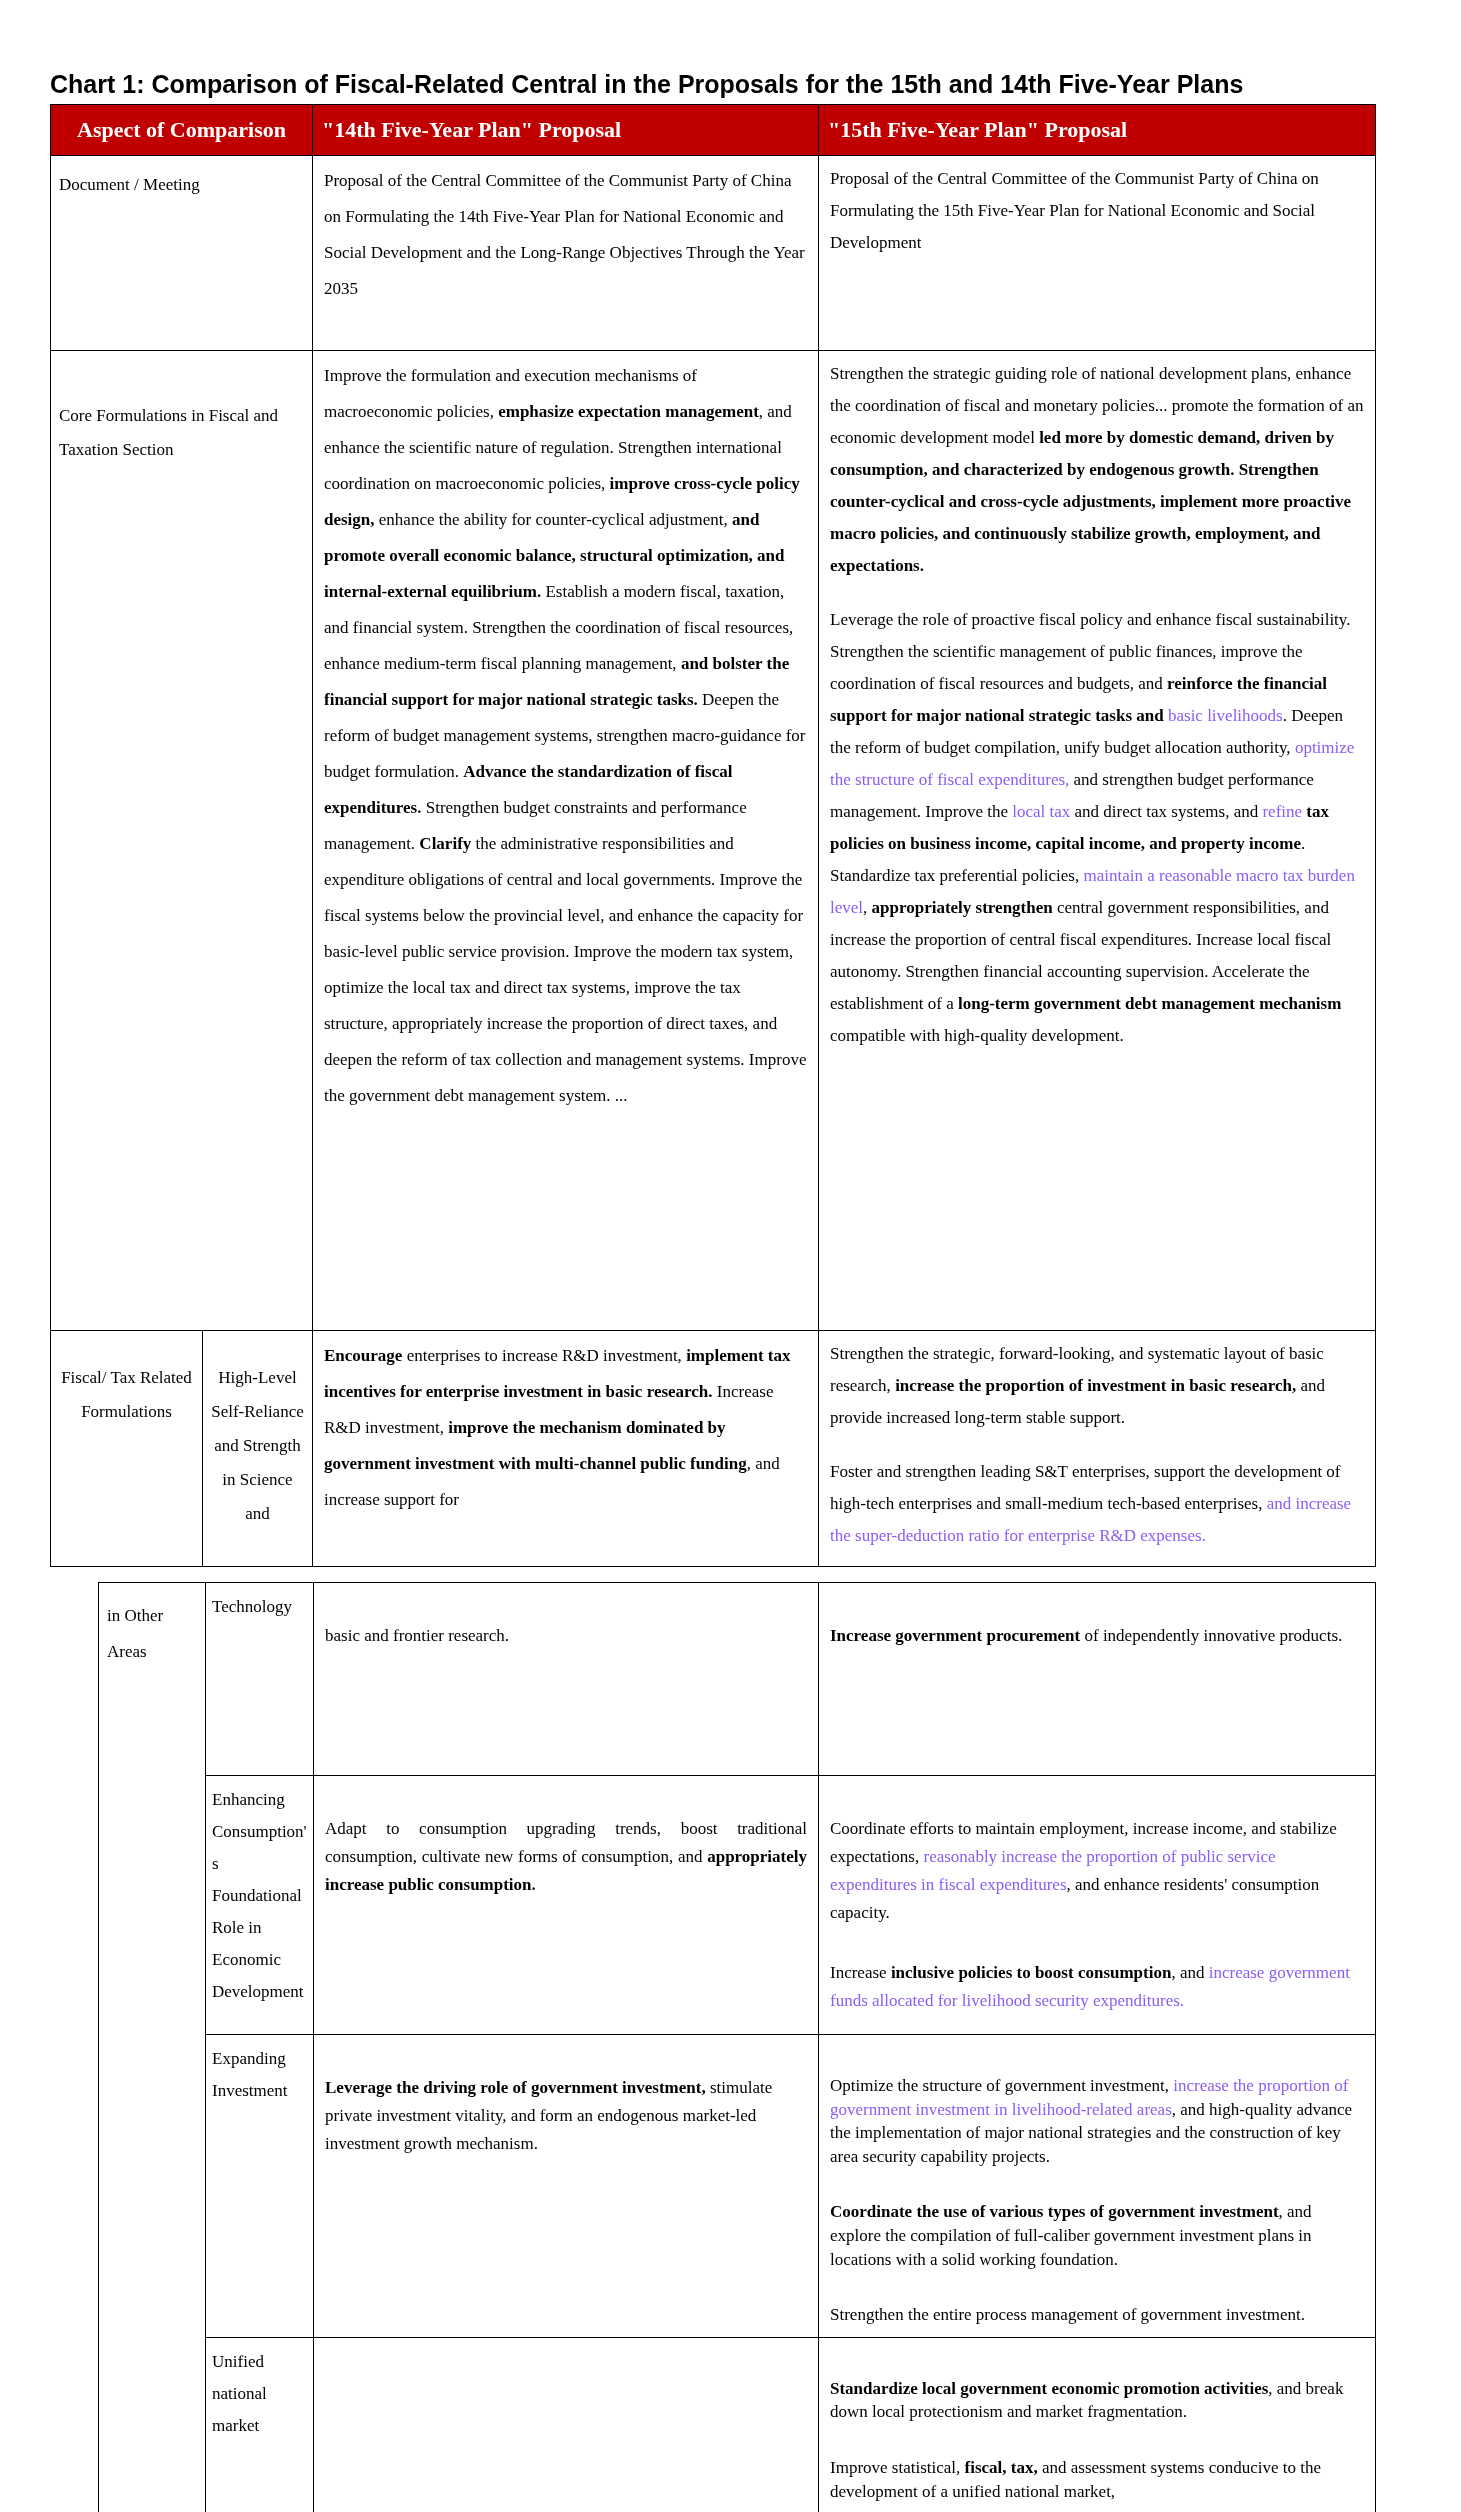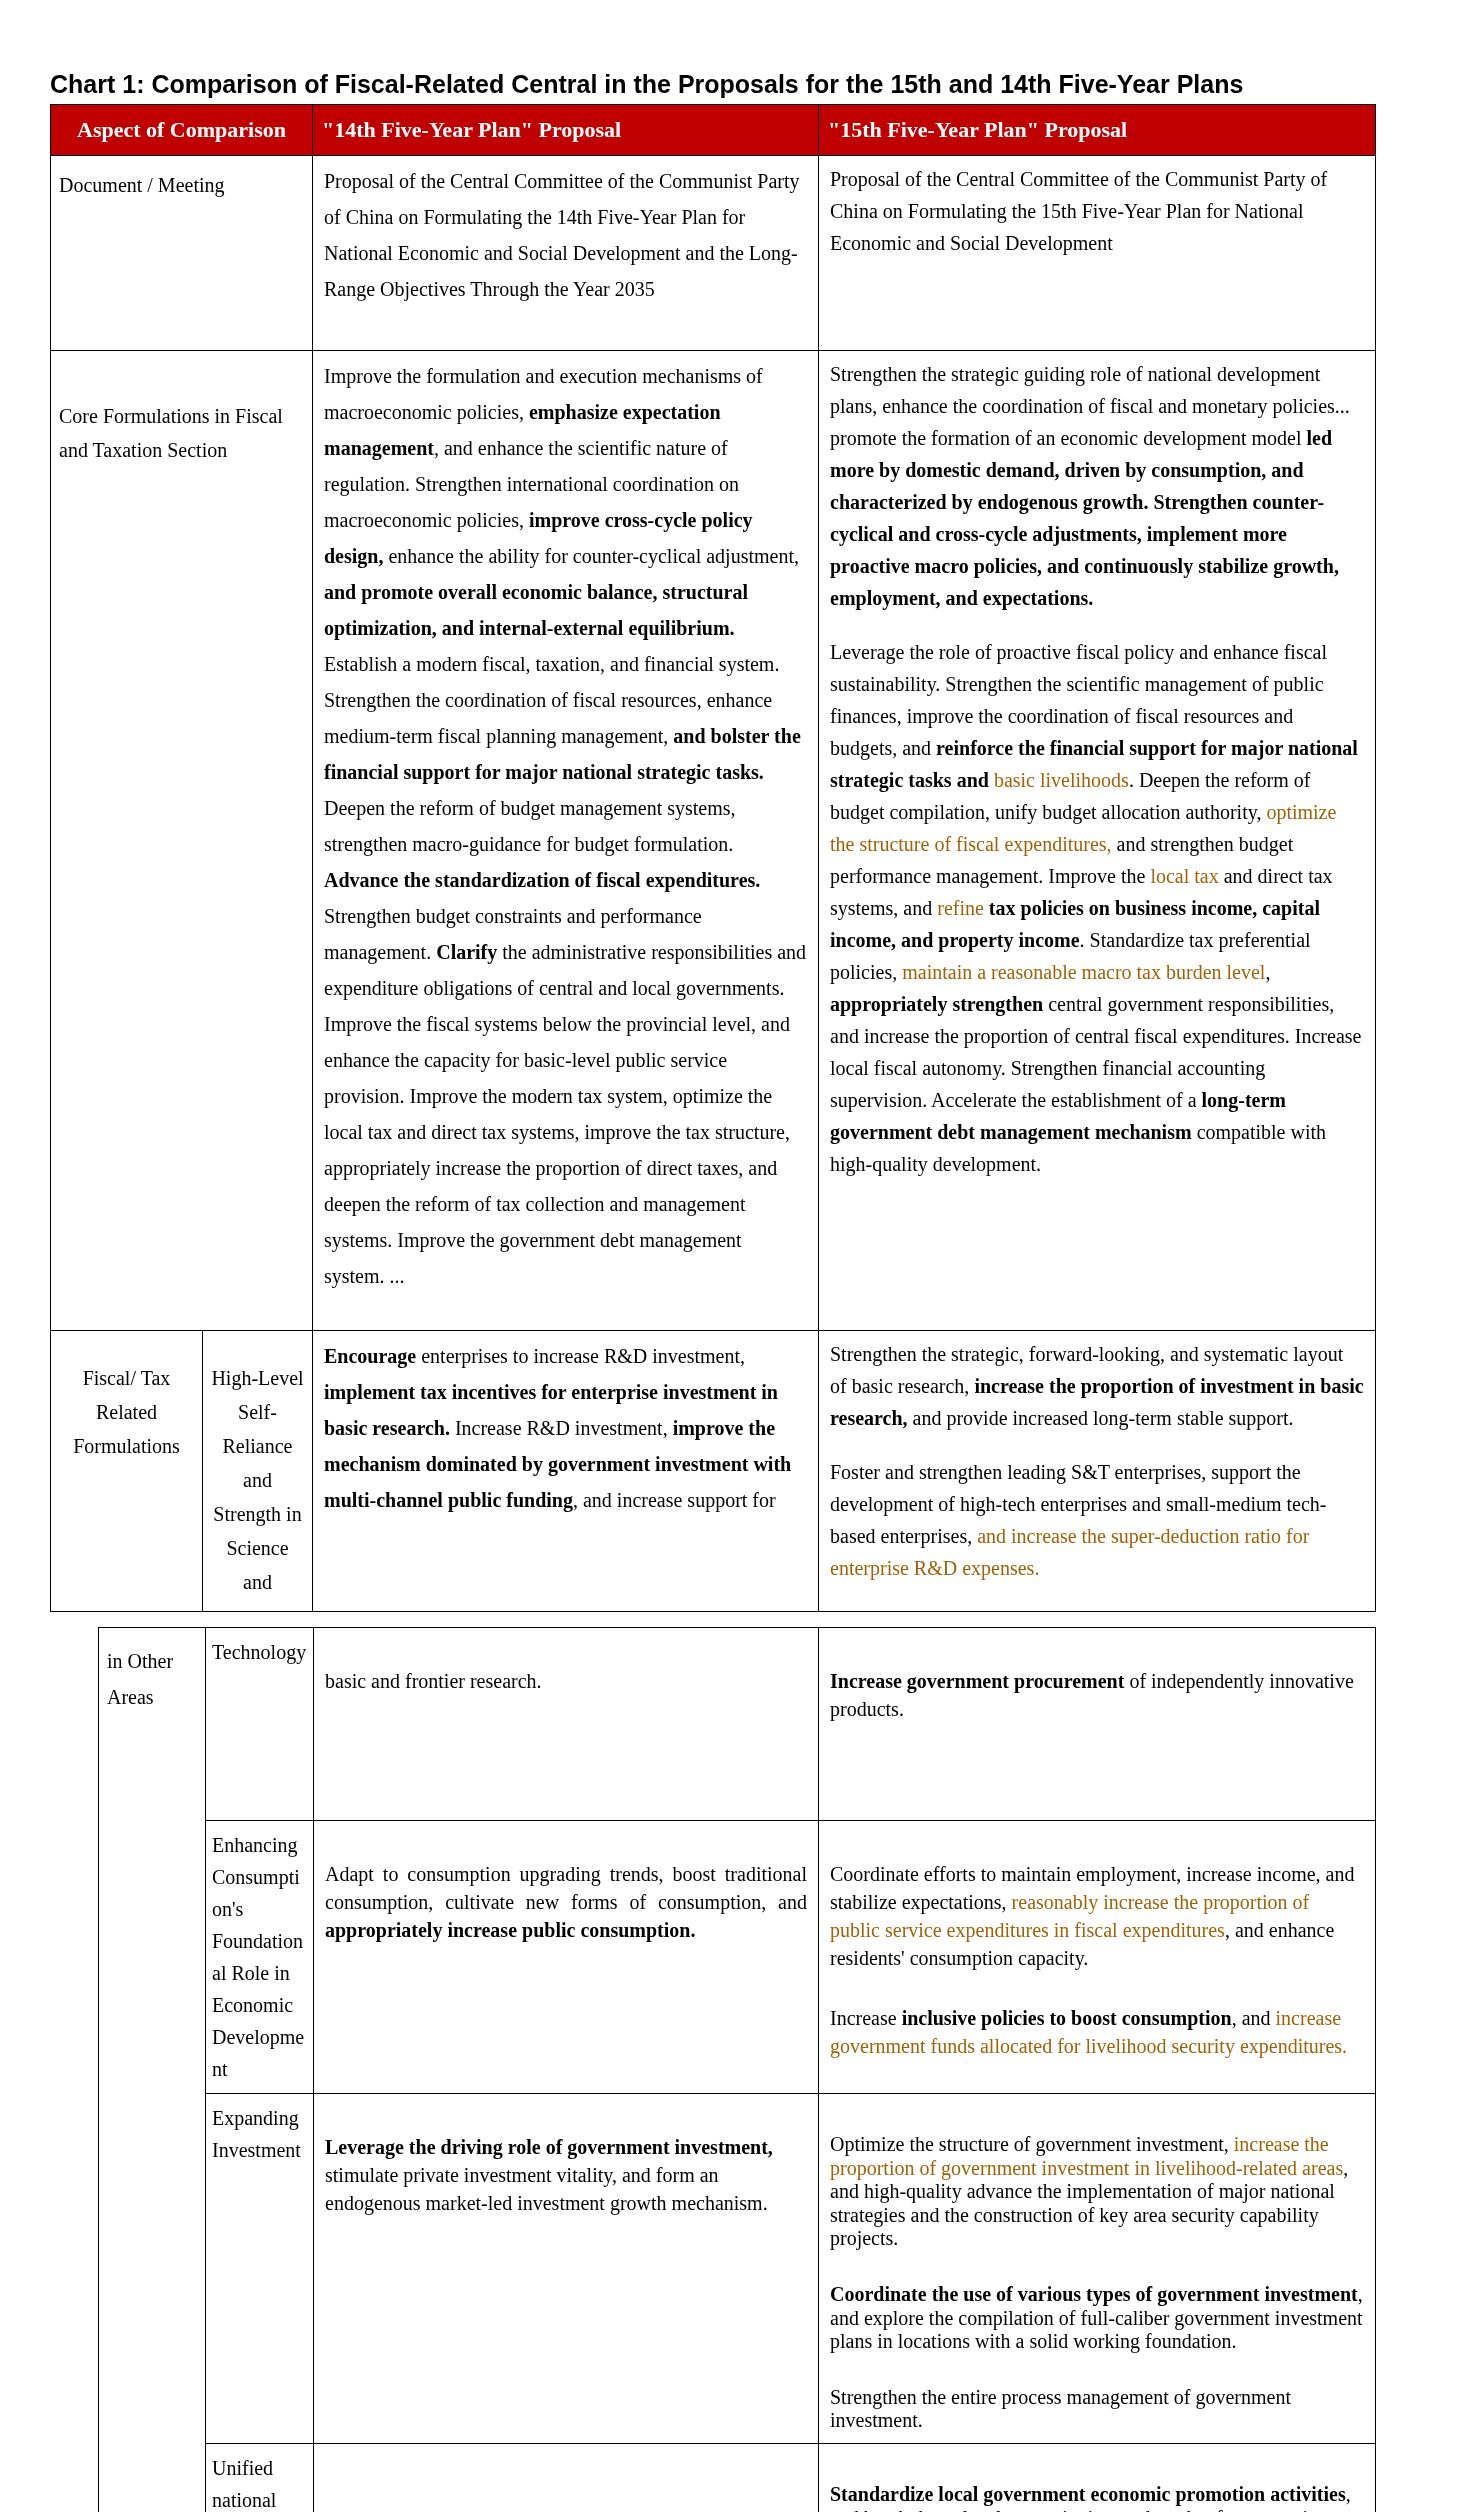--- a/index.html
+++ b/index.html
@@ -15,25 +15,25 @@
   table{border-collapse:collapse;table-layout:fixed;}
   td,th{border:1.5px solid #000;vertical-align:top;box-sizing:border-box;
         overflow-wrap:break-word;word-wrap:break-word;}
 
   
   th.hdr{background:#c00000;color:#ffffff;font-weight:700;vertical-align:middle;}
   #tableA th.hdr{font-size:22px;text-align:left;padding:5px 9px;}
   #tableA th.hdr.first{text-align:center;padding-left:4px;padding-right:4px;}
 
   
-  td{font-size:20px;padding:7px 11px 10px 11px;}
+  td{font-size:17px;padding:7px 11px 10px 11px;}
   .cell p{margin:0 0 15px 0;}
   .cell p:last-child{margin-bottom:0;}
   .seg-b{font-weight:700;}
-  .seg-r{color:#a16207;}
+  .seg-r{color:#8b5cf6;}
   .just{text-align:justify;}
 
   
   #tableA{margin-left:50px;width:1324px;}
   #tableA .lbl{line-height:34px;padding:12px 8px;}
   #tableA .lbl.pad-lg{padding-top:48px;}
   #tableA .lbl.pad-md{padding-top:30px;text-align:center;}
   #tableA .c14{line-height:36px;}
   #tableA .c15{line-height:32px;}
   #tableA .c15 p{margin-bottom:22px;}

